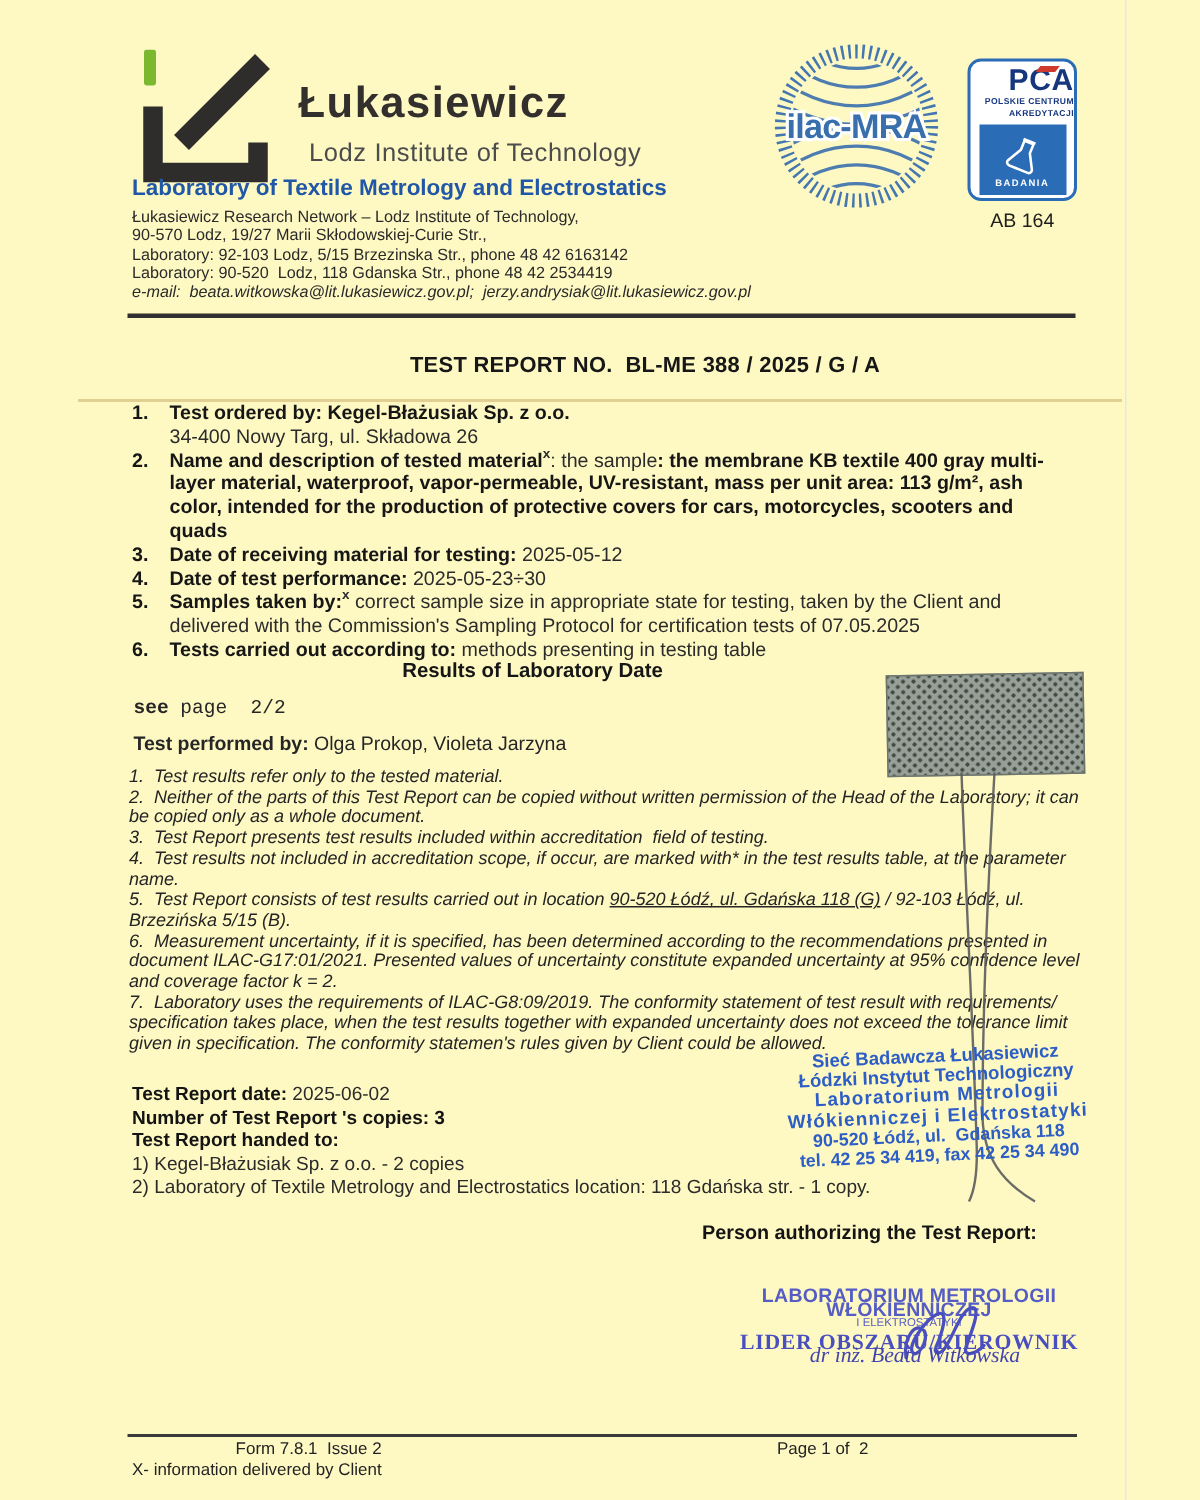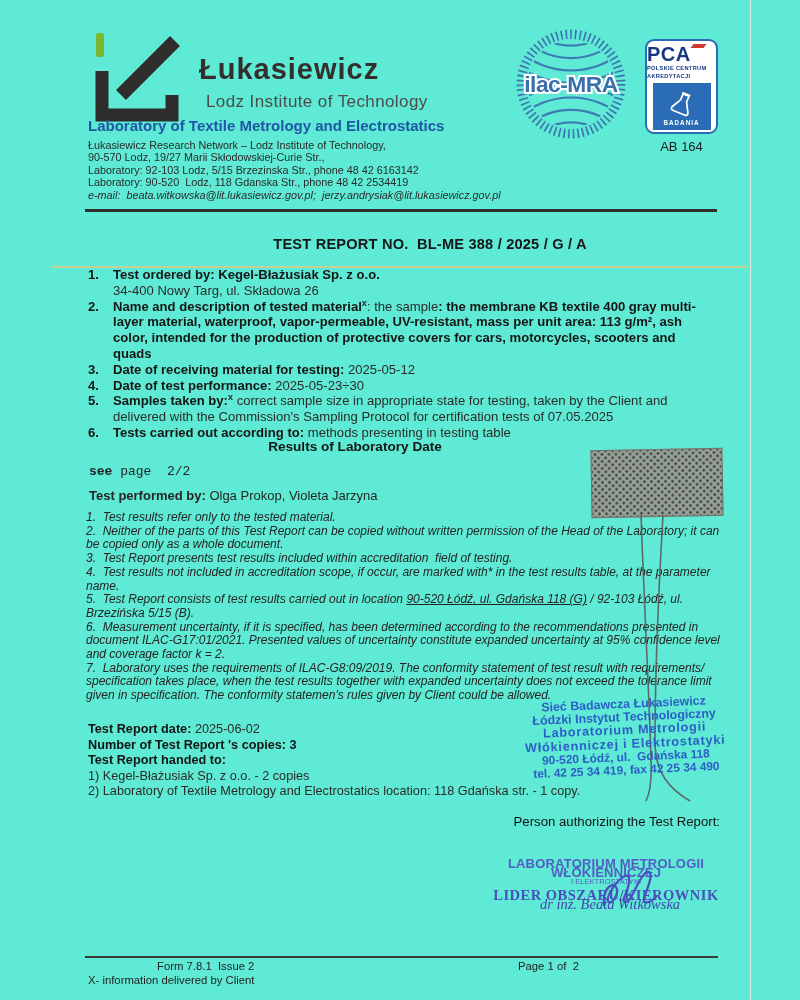--- a/index.html
+++ b/index.html
@@ -1,16 +1,16 @@
 <!DOCTYPE html>
 <html><head>
 <meta charset="utf-8">
 <style>
   html,body{margin:0;padding:0;background:#e9e9e9;}
-  #page{position:relative;width:800px;height:1000px;background:#5eead4;overflow:hidden;
+  #page{position:relative;width:800px;height:1000px;background:#fef9c3;overflow:hidden;
         font-family:"Liberation Sans",sans-serif;color:#262626;}
   .t{white-space:pre-wrap;}
   .abs{position:absolute;}
   .b{font-weight:700;}
   sup.xs{font-size:9px;font-weight:700;vertical-align:super;line-height:0;}
 
   
   .brand{left:199px;top:53px;font-size:29px;font-weight:700;color:#332f2d;letter-spacing:1px;}
   .brand-sub{left:206px;top:92px;font-size:17px;color:#4c4c4c;letter-spacing:.4px;}
   .lab-title{left:88px;top:117px;font-size:15px;font-weight:700;}
@@ -46,36 +46,36 @@
   
   .stamp-blue{left:520px;top:698px;width:210px;text-align:center;color:#2d5ec6;
     transform:rotate(-2.5deg);line-height:13.2px;}
   .stamp-blue .s1{font-size:12.4px;font-weight:600;}
   .stamp-blue .s2{font-size:12.6px;font-weight:700;letter-spacing:.8px;}
   .stamp-blue .s3{font-size:11.9px;font-weight:600;}
 
   .details{left:88px;top:722px;font-size:12.7px;line-height:15.6px;color:#2b2b2b;}
   .details .b{color:#141414;}
 
-  .authorizing{left:468px;top:814px;width:252px;text-align:right;font-size:13.2px;font-weight:400;color:#141414;}
+  .authorizing{left:468px;top:814px;width:252px;text-align:left;font-size:13.2px;font-weight:700;color:#141414;}
 
   .stamp-purple{left:490px;top:843px;width:232px;text-align:center;color:#4a4fc0;}
   .stamp-purple .p1{font-size:13px;font-weight:700;letter-spacing:.2px;line-height:9px;color:#555cc4;margin-top:16px;}
   .stamp-purple .p2{font-size:7.6px;font-weight:400;line-height:9px;color:#555cc4;}
   .stamp-purple .p3{font-family:"Liberation Serif",serif;font-size:14.5px;font-weight:700;letter-spacing:.5px;margin-top:1px;}
   .signer{left:505px;top:896px;width:210px;text-align:center;font-family:"Liberation Serif",serif;
     font-style:italic;font-size:14.5px;color:#4245ad;}
 
   .footer-line{left:85px;top:956px;width:633px;height:1.5px;background:#3a3a3a;}
   .footer-left{left:88px;top:960px;font-size:11.3px;line-height:13.8px;color:#232323;text-align:right;}
   .footer-page{left:518px;top:960px;font-size:11.3px;color:#232323;}
 
   
   .pca{left:645px;top:39px;width:73px;height:95px;border:2.5px solid #2a6cb5;border-radius:9px;
-       box-sizing:border-box;text-align:left;background:#fff;}
+       box-sizing:border-box;text-align:right;background:#fff;}
   .pca-acr{margin-top:3px;font-size:20px;font-weight:800;color:#16367e;letter-spacing:.5px;line-height:20px;position:relative;}
   .pca-red{position:absolute;right:11px;top:3px;width:13px;height:4px;background:#d0392e;transform:skewX(-38deg);}
   .pca-name{font-size:5.7px;font-weight:700;color:#16367e;letter-spacing:.3px;line-height:6.8px;margin-top:1px;}
   .pca-box{margin:3px auto 0;width:58px;height:47px;background:#2a6cb5;display:flex;flex-direction:column;align-items:center;justify-content:flex-end;}
   .pca-badania{font-size:6.3px;font-weight:700;color:#ffffff;letter-spacing:1px;margin-bottom:4px;}
   .ab{left:645px;top:139px;width:73px;text-align:center;font-size:13px;color:#1e1e1e;}
 </style>
 </head>
 <body>
 

